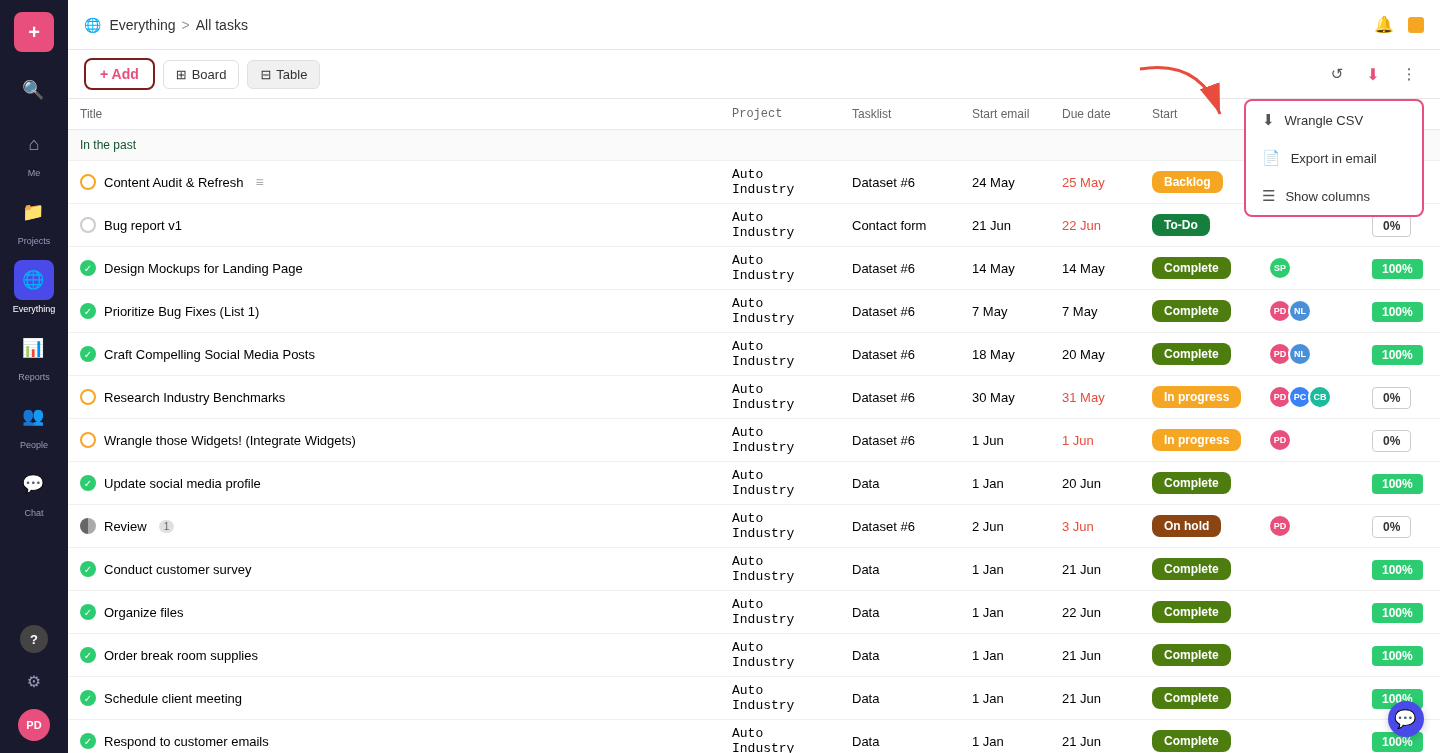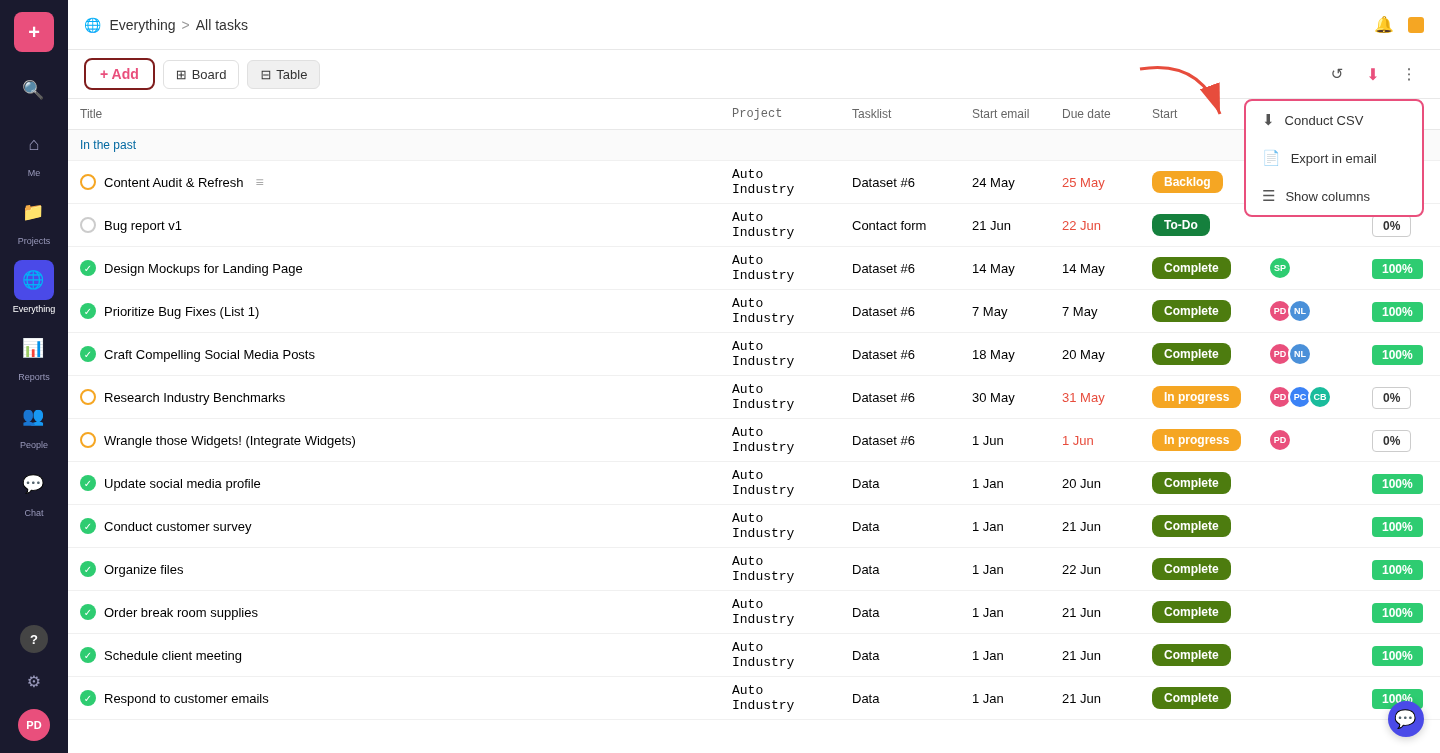--- a/index.html
+++ b/index.html
@@ -151,21 +151,21 @@
       text-align: left;
       color: #666;
       font-weight: 500;
       border-bottom: 1px solid #e8e8e8;
       white-space: nowrap;
       font-size: 12px;
       position: sticky; top: 0; background: #fff; z-index: 5;
     }
     .section-header td {
       padding: 8px 12px;
-      color: #0369a1; font-size: 12px;
+      color: #14532d; font-size: 12px;
       background: #fafafa;
     }
     td { padding: 6px 12px; border-bottom: 1px solid #f0f0f0; vertical-align: middle; }
     .task-title-cell { display: flex; align-items: center; gap: 8px; }
     .status-circle {
       width: 16px; height: 16px; border-radius: 50%;
       flex-shrink: 0; display: flex; align-items: center; justify-content: center;
     }
     .status-circle.complete { background: #2ecc71; color: #fff; font-size: 10px; }
     .status-circle.empty { border: 2px solid #ccc; }
@@ -310,21 +310,21 @@
             <polygon points="0 0, 10 3.5, 0 7" fill="#e74c3c"></polygon>
           </marker>
         </defs>
         <path d="M 20 10 Q 80 0 100 55" stroke="#e74c3c" stroke-width="3" fill="none" marker-end="url(#arrowhead)"></path>
       </svg>
     </div>
 
     <div class="dropdown-menu" style="position:absolute;right:16px;top:0;z-index:1000;">
       <div class="dropdown-item">
         <span class="dropdown-icon">⬇</span>
-        <span>Conduct CSV</span>
+        <span>Wrangle CSV</span>
       </div>
       <div class="dropdown-item">
         <span class="dropdown-icon">📄</span>
         <span>Export in email</span>
       </div>
       <div class="dropdown-item">
         <span class="dropdown-icon">☰</span>
         <span>Show columns</span>
       </div>
     </div>
@@ -493,20 +493,40 @@
             <td class="col-tasklist">Data</td>
             <td class="col-start">1 Jan</td>
             <td class="col-due">20 Jun</td>
             <td class="col-stage"><span class="stage-badge stage-complete">Complete</span></td>
             <td class="col-assignees"></td>
             <td class="col-progress"><span class="progress-pill">100%</span></td>
           </tr>
           <tr>
             <td class="col-title">
               <div class="task-title-cell">
+                <span class="status-circle" style="width: 16px; height: 16px; border-radius: 50%; background: conic-gradient(rgb(170, 170, 170) 50%, rgb(102, 102, 102) 50%); flex-shrink: 0;"></span>
+                <span>Review</span>
+                <span class="task-count-badge">1</span>
+              </div>
+            </td>
+            <td class="col-project">Auto Industry</td>
+            <td class="col-tasklist">Dataset #6</td>
+            <td class="col-start">2 Jun</td>
+            <td class="col-due date-red">3 Jun</td>
+            <td class="col-stage"><span class="stage-badge stage-onhold">On hold</span></td>
+            <td class="col-assignees">
+              <div class="avatar-group">
+                <div class="avatar-badge" style="background: rgb(233, 79, 124);">PD</div>
+              </div>
+            </td>
+            <td class="col-progress"><span class="progress-pill empty">0%</span></td>
+          </tr>
+          <tr>
+            <td class="col-title">
+              <div class="task-title-cell">
                 <span class="status-circle complete">✓</span>
                 <span>Conduct customer survey</span>
               </div>
             </td>
             <td class="col-project">Auto Industry</td>
             <td class="col-tasklist">Data</td>
             <td class="col-start">1 Jan</td>
             <td class="col-due">21 Jun</td>
             <td class="col-stage"><span class="stage-badge stage-complete">Complete</span></td>
             <td class="col-assignees"></td>

